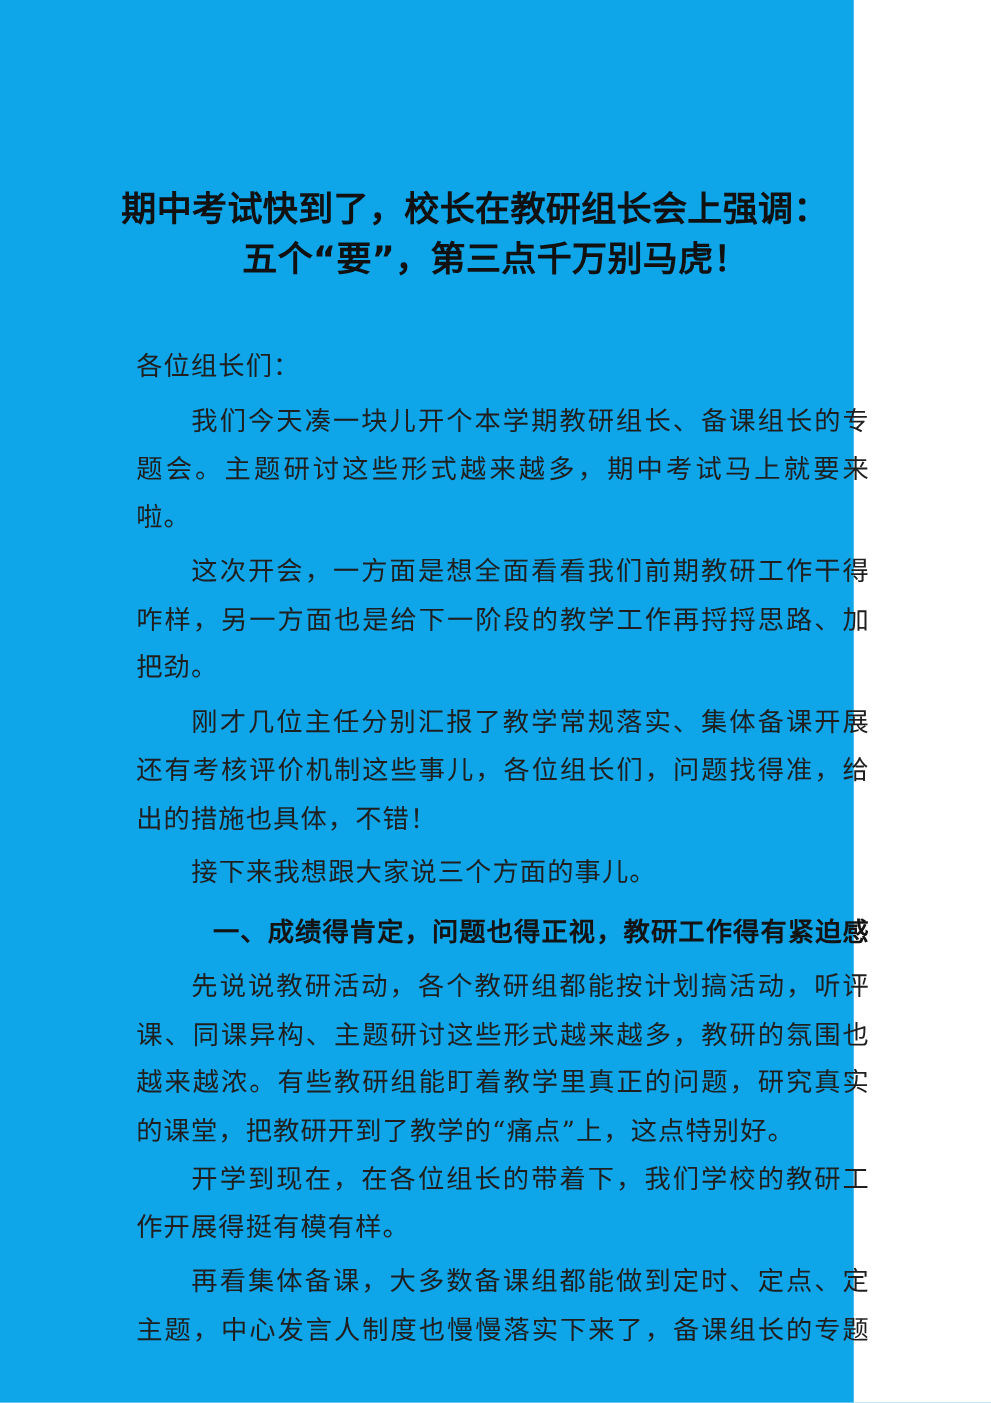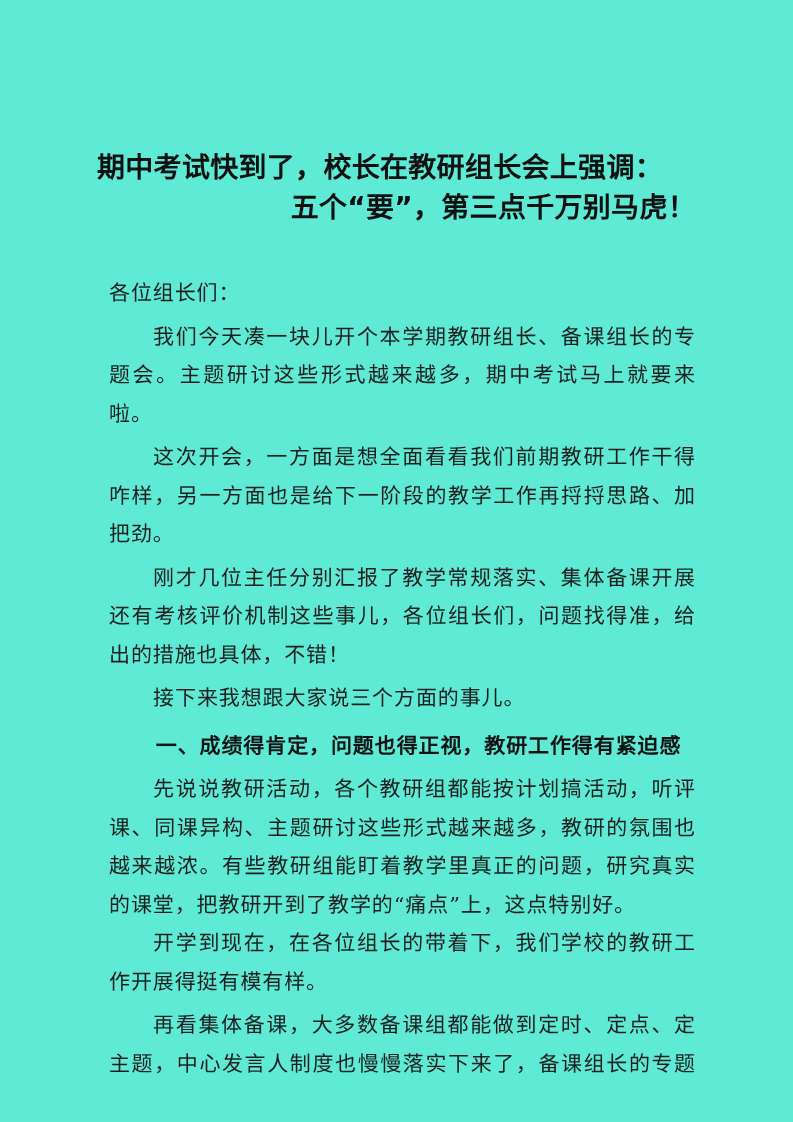--- a/index.html
+++ b/index.html
@@ -12,24 +12,24 @@
     width: 793px;
     height: 1122px;
     overflow: hidden;
     font-family: "DejaVu Serif", "Liberation Serif", serif;
     color: #1a1a1a;
     -webkit-font-smoothing: antialiased;
   }
 
   .page {
     position: relative;
-    width: 793px;
+    width: 683px;
     height: 1122px;
     box-sizing: border-box;
-    background: #5eead4;
+    background: #0ea5e9;
   }
 
   .content {
     position: absolute;
     left: 97px;
     top: 0;
     width: 599px;   
     height: 1122px;
     overflow: hidden;
   }
@@ -45,21 +45,21 @@
     letter-spacing: 0.3px;
     text-align: center;
     color: #111111;
     padding-top: 148px;
   }
   .title-line {
     display: block;
     white-space: nowrap;
   }
   .title-line-1 { text-align: left; }
-  .title-line-2 { text-align: right; }
+  .title-line-2 { text-align: center; }
 
   
   .body-block {
     margin-top: 46px;
   }
 
   p.para {
     margin: 0 0 0 12px;
     padding: 0;
     font-family: "DejaVu Serif", "Liberation Serif", serif;
@@ -87,21 +87,21 @@
 
   h2.section-heading {
     margin: 9px 0 3px 0;
     padding: 0;
     font-family: "DejaVu Serif", "Liberation Serif", serif;
     font-weight: 700;
     font-size: 21px;
     line-height: 38.5px;
     letter-spacing: 0.9px;
     text-indent: 2.1em;
-    text-align: center;
+    text-align: right;
     color: #141414;
   }
 
   
   p.clipped {
     max-height: 80px;
     overflow: hidden;
   }
 </style>
 </head>

